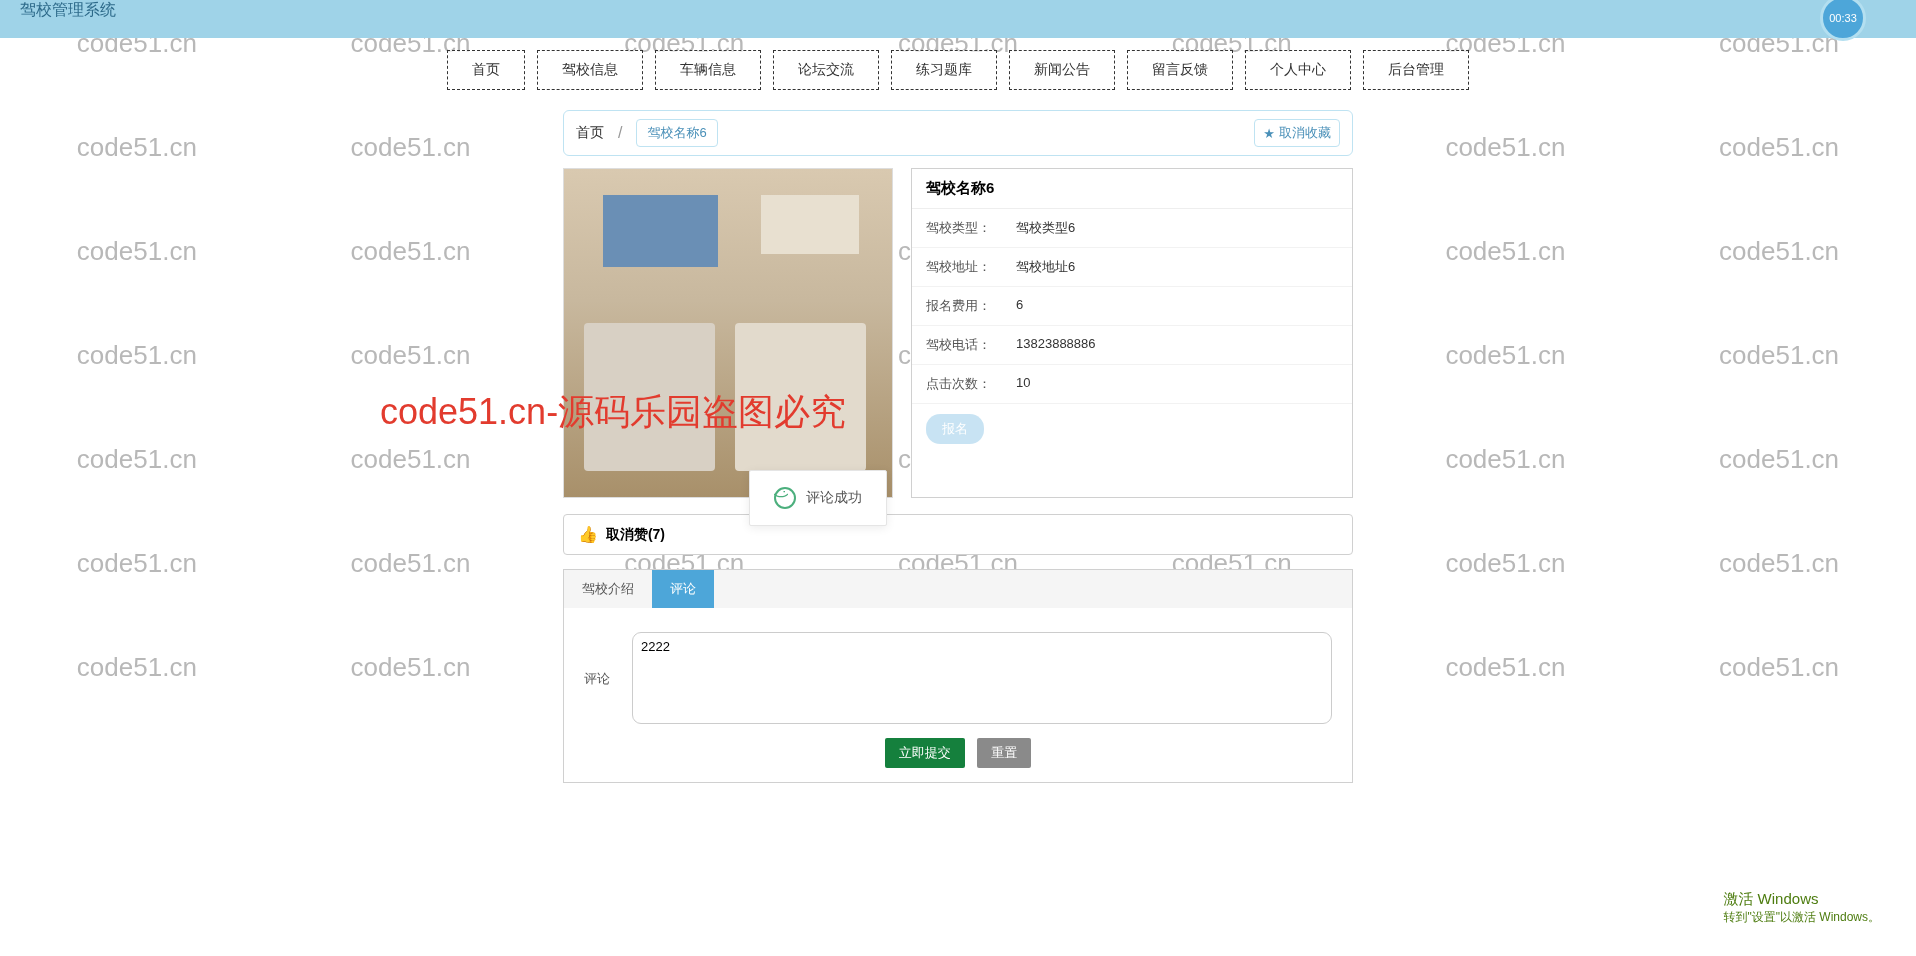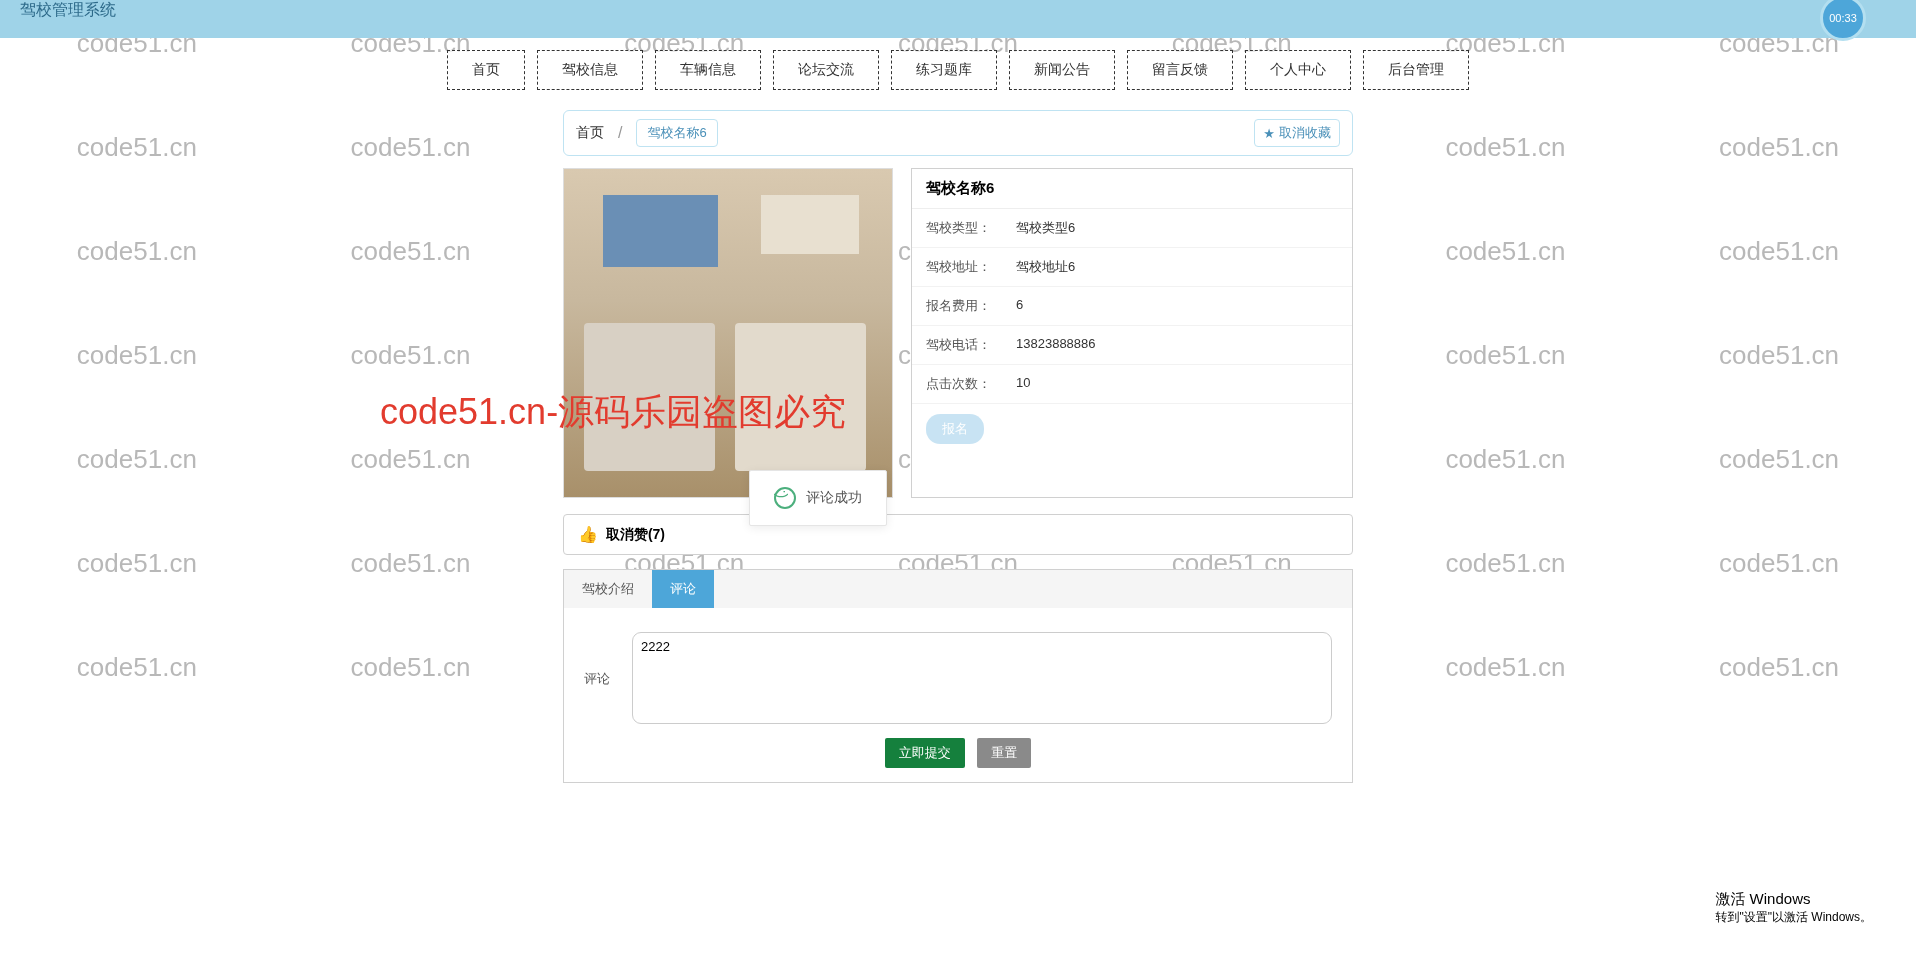--- a/index.html
+++ b/index.html
@@ -68,21 +68,21 @@
 .tabs-body { padding: 24px 20px 14px; }
 .form-row { display: flex; align-items: flex-start; gap: 14px; }
 .form-label { width: 34px; font-size: 13px; color: #555; padding-top: 38px; }
 .form-ta { flex: 1; height: 92px; border: 1px solid #ccc; border-radius: 9px; padding: 6px 8px; font-size: 13px; resize: none; }
 .btn-row { text-align: center; margin-top: 14px; }
 .btn { display: inline-block; padding: 6px 14px; font-size: 13px; color: #fff; border-radius: 2px; cursor: pointer; margin: 0 4px; }
 .btn-primary { background: #15803d; }
 .btn-reset { background: #8a8a8a; }
 
 
-.win-act { position: absolute; right: 44px; bottom: 30px; color: #000000; font-size: 15px; text-align: left; z-index: 2; }
+.win-act { position: absolute; right: 36px; bottom: 30px; color: #4d7c0f; font-size: 15px; text-align: left; z-index: 2; }
 .win-act-sub { font-size: 12px; }
 </style>
 </head>
 <body>
 
 <div class="watermark">
   <div class="wm-row" style="top:28px">
       <span>code51.cn</span>
       <span>code51.cn</span>
       <span>code51.cn</span>

